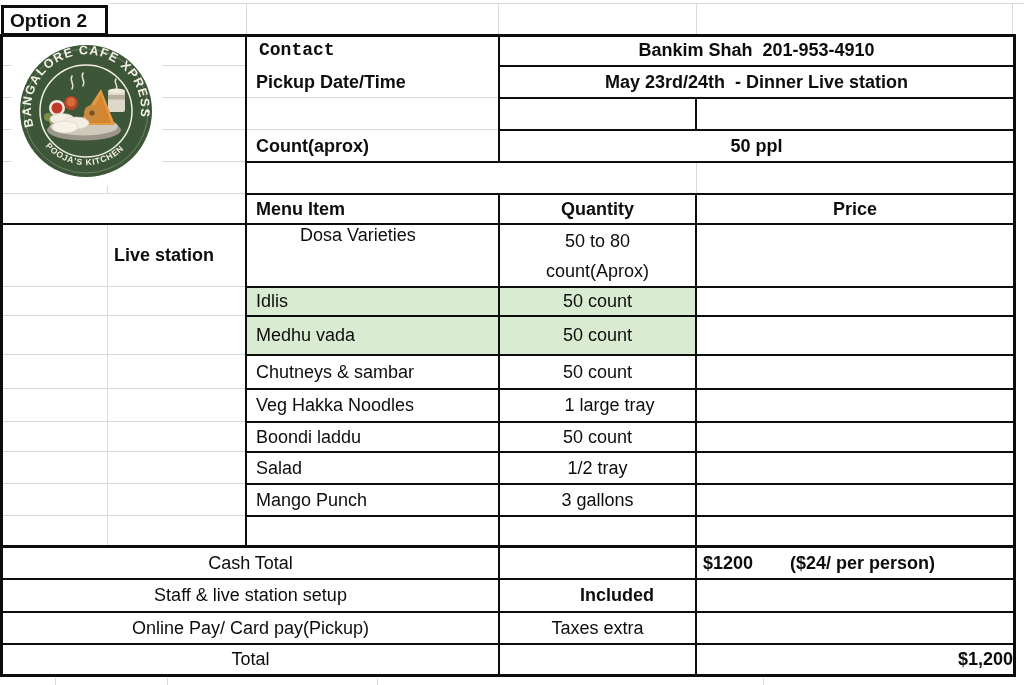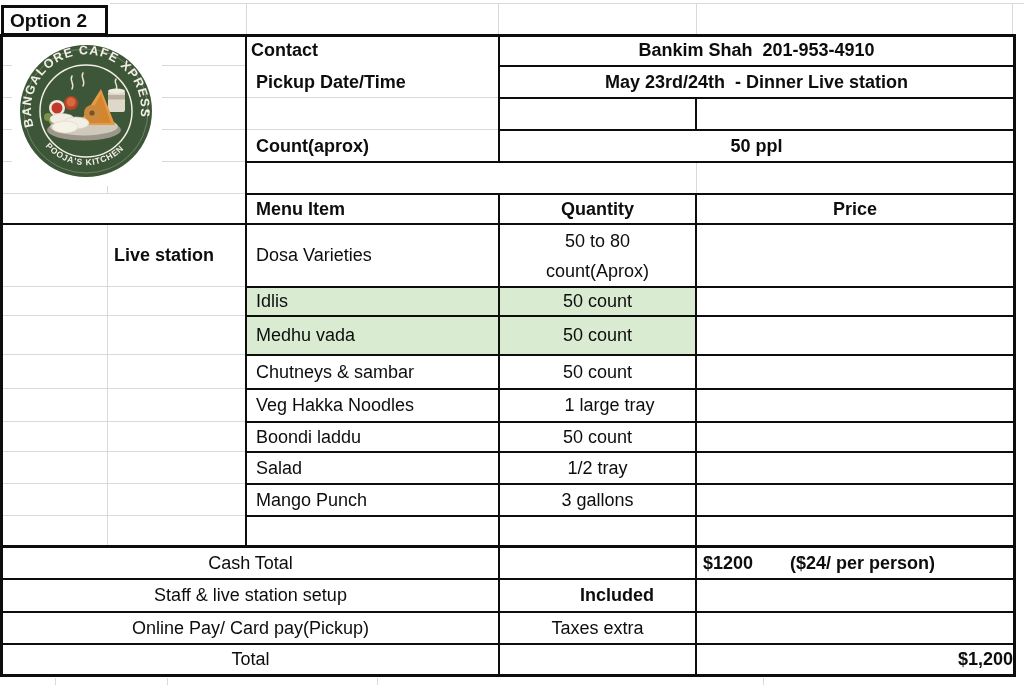--- a/index.html
+++ b/index.html
@@ -13,21 +13,21 @@
   .cell{
     position:absolute;display:flex;align-items:center;
     font-size:18px;line-height:1.15;
   }
   .b{font-weight:bold;}
   .l{justify-content:flex-start;padding-left:7px;}
   .c{justify-content:center;text-align:center;}
   .r{justify-content:flex-end;padding-right:9px;}
   .pre{white-space:pre;}
   .col{flex-direction:column;justify-content:center;}
-  .bottomalign{align-items:center;padding-bottom:6px;}
+  .bottomalign{align-items:flex-start;padding-bottom:6px;margin-left:44px;}
   #option-box{
     position:absolute;left:1px;top:5px;width:107px;height:31px;
     box-sizing:border-box;border:3px solid #0d0d0d;background:#fff;
     display:flex;align-items:center;padding-left:6px;
     font-weight:bold;font-size:19px;
   }
   #logo-wrap{position:absolute;left:12px;top:38px;width:150px;height:148px;}
   .pricepair{gap:37px;padding-left:6px;}
 </style>
 </head>
@@ -144,21 +144,21 @@
 <div class="h" style="left:0;top:674px;width:1016px;height:3px;"></div>
 
 <div class="v" style="left:0;top:34px;width:3px;height:643px;"></div>
 <div class="v" style="left:245px;top:34px;width:2px;height:513px;"></div>
 <div class="v" style="left:498px;top:34px;width:2px;height:129px;"></div>
 <div class="v" style="left:498px;top:193px;width:2px;height:484px;"></div>
 <div class="v" style="left:695px;top:97px;width:2px;height:34px;"></div>
 <div class="v" style="left:695px;top:193px;width:2px;height:484px;"></div>
 <div class="v" style="left:1013px;top:34px;width:3px;height:643px;"></div>
 
-<div class="cell b l" style="left:244px;top:36px;width:248px;height:29px;">
+<div class="cell b l" style="left:252px;top:36px;width:248px;height:29px;font-family:Liberation Mono, monospace;">
     <span>Contact</span>
   </div>
 <div class="cell b c pre" style="left:500px;top:36px;width:513px;height:29px;"><span>Bankim Shah  201-953-4910</span></div>
 <div class="cell b l" style="left:249px;top:67px;width:248px;height:30px;">
     <span>Pickup Date/Time</span>
   </div>
 <div class="cell b c pre" style="left:500px;top:67px;width:513px;height:30px;"><span>May 23rd/24th  - Dinner Live station</span></div>
 <div class="cell b l" style="left:249px;top:131px;width:248px;height:30px;">
     <span>Count(aprox)</span>
   </div>

